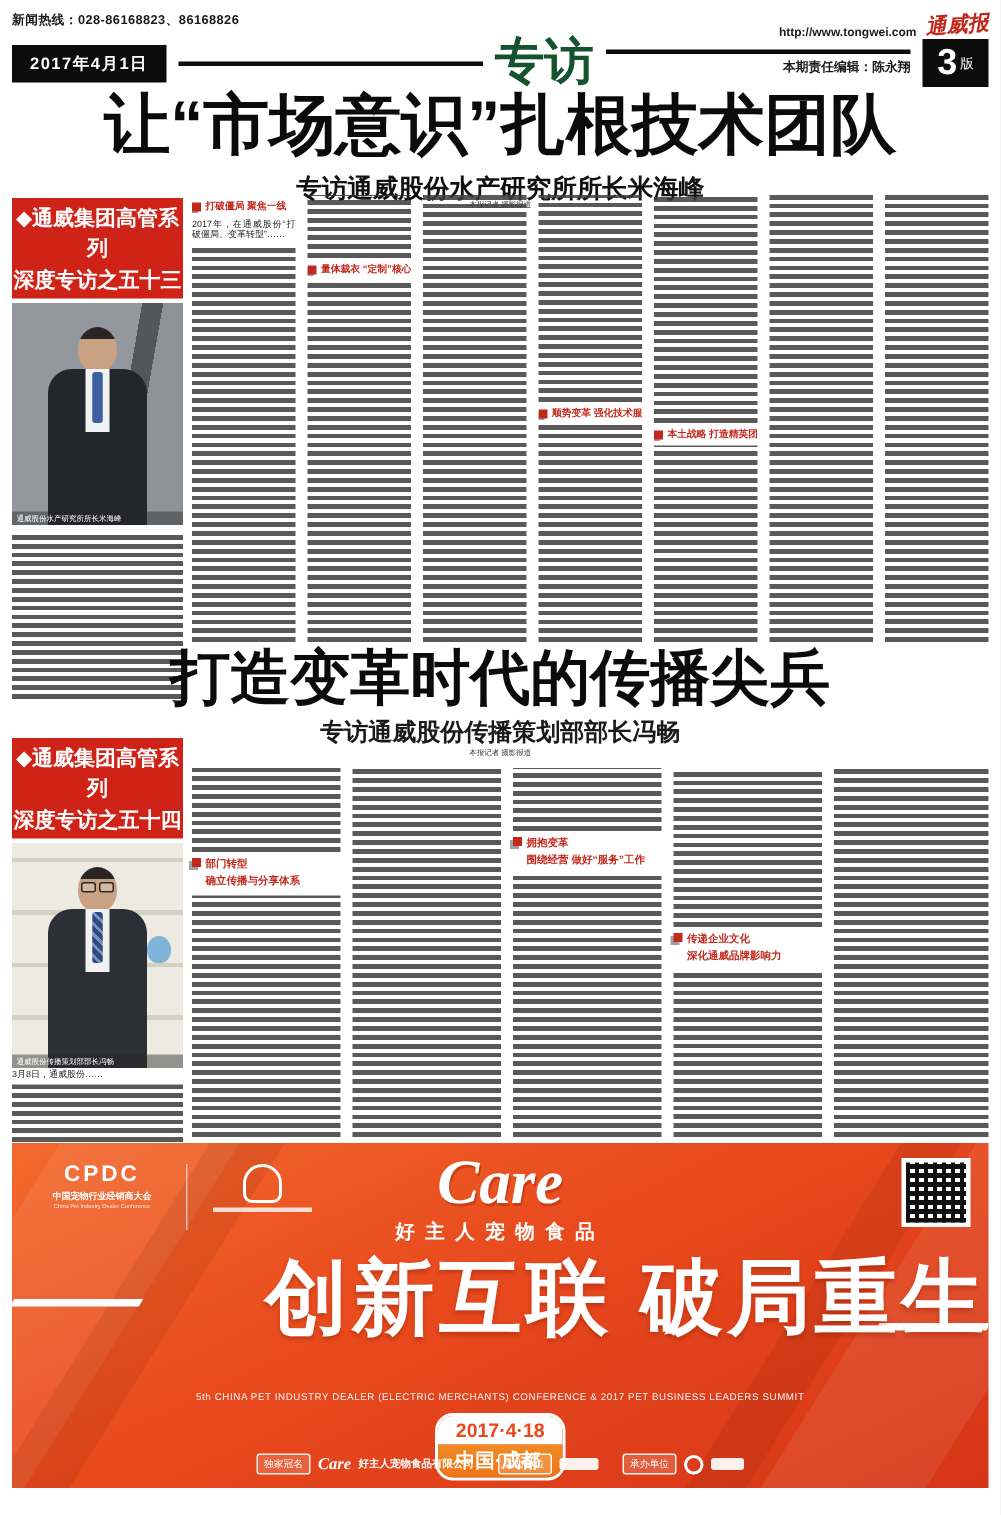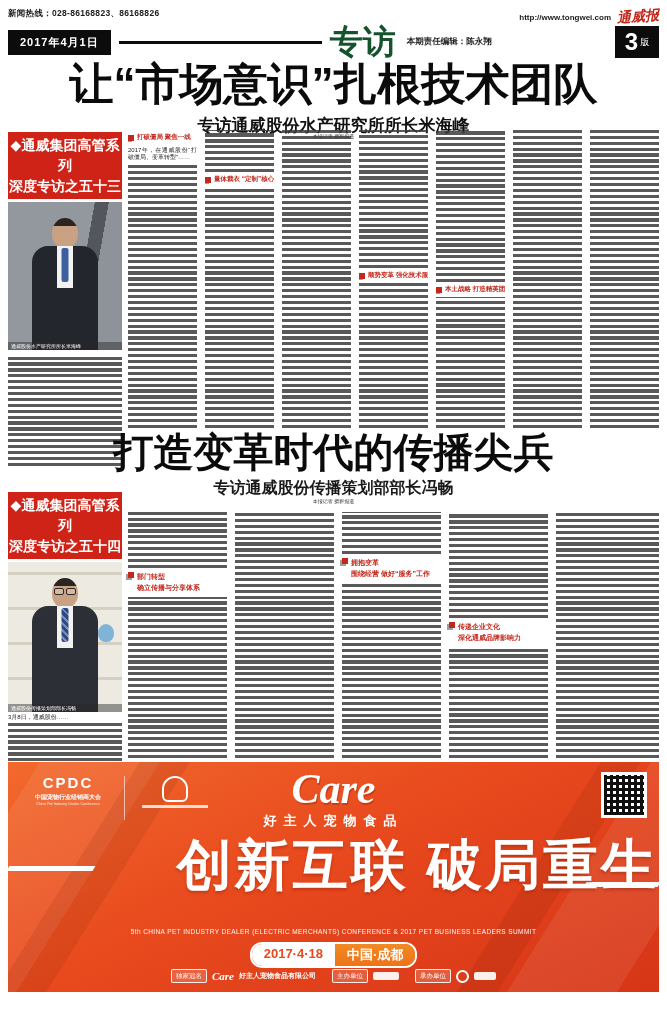--- a/index.html
+++ b/index.html
@@ -3,29 +3,29 @@
 <meta charset="utf-8">
 <style>
   html,body{margin:0;padding:0;background:#dedede;}
   .page{position:relative;width:667px;height:1010px;background:#fff;margin:0 auto;overflow:hidden;
         font-family:"Liberation Sans","DejaVu Sans",sans-serif;color:#1a1a1a;padding-left:37px;}
   .abs{position:absolute;}
 
   
   .hd-top{left:8px;top:8px;width:651px;height:16px;display:flex;justify-content:space-between;align-items:flex-start;}
   .hotline{font-size:8.5px;font-weight:bold;letter-spacing:.3px;}
-  .hd-right{display:flex;align-items:center;gap:6px;}
+  .hd-right{display:flex;align-items:flex-end;gap:6px;}
   .url{font-size:8px;font-weight:bold;}
   .brand{font-family:"Liberation Serif","DejaVu Serif",serif;font-style:italic;font-weight:bold;
          color:#c2281c;font-size:14px;transform:rotate(-4deg);}
   .hd-bar{left:8px;top:24px;width:651px;height:36px;display:flex;align-items:center;}
   .datebox{background:#0c0c0c;color:#fff;font-size:11px;font-weight:bold;padding:5px 12px;letter-spacing:1px;}
   .rule{height:3px;background:#0c0c0c;flex:1;margin:0 8px;}
   .section-ttl{font-family:"Liberation Serif","DejaVu Serif",serif;color:#14532d;font-size:33px;font-weight:bold;line-height:1;}
-  .hd-rcol{flex:1;display:flex;flex-direction:row;gap:3px;margin:0 8px;}
+  .hd-rcol{flex:1;display:flex;flex-direction:column;gap:3px;margin:0 8px;}
   .hd-rcol .bar{height:3px;background:#0c0c0c;}
   .editor{font-size:8.5px;font-weight:bold;text-align:right;}
   .pagebox{background:#0c0c0c;color:#fff;width:44px;height:32px;display:flex;align-items:center;justify-content:center;gap:2px;}
   .pagebox .n{font-size:24px;font-weight:bold;line-height:1;}
   .pagebox .u{font-size:9px;}
 
   
   .h-main{left:0;top:60px;width:667px;text-align:center;font-size:44px;font-weight:900;letter-spacing:0px;
           font-family:"Liberation Sans","DejaVu Sans",sans-serif;color:#0b0b0b;line-height:1.1;}
   .h-sub{left:0;top:114px;width:667px;text-align:center;font-size:17px;font-weight:bold;
@@ -96,21 +96,21 @@
   .ad-sub .t{font-size:18.5px;font-weight:bold;}
   .paw{position:relative;width:18px;height:16px;}
   .paw i{position:absolute;background:#fff;border-radius:50%;}
   .paw .pad{left:4px;top:7px;width:11px;height:8px;border-radius:50% 50% 45% 45%;}
   .paw .t1{left:0;top:3px;width:4px;height:4px;}
   .paw .t2{left:5px;top:0;width:4px;height:4px;}
   .paw .t3{left:10px;top:0;width:4px;height:4px;}
   .paw .t4{left:15px;top:3px;width:4px;height:4px;}
   .ad-en{position:absolute;left:0;top:166px;width:100%;text-align:center;font-size:6.5px;letter-spacing:.4px;opacity:.95;}
   .ad-date{position:absolute;left:0;top:180px;width:100%;display:flex;justify-content:center;}
-  .pill{display:flex;border:2px solid #fff;border-radius:12px;overflow:hidden;}
+  .pill{display:flex;border:2px solid #fff;border-radius:12px;overflow:hidden;flex-direction:column;}
   .pill .d1{background:#fff;color:#e8491d;font-weight:900;font-size:13px;padding:2px 12px;}
   .pill .d2{background:linear-gradient(#f08a24,#ee7318);color:#fff;font-weight:900;font-size:13px;padding:2px 12px;}
   .sponsors{position:absolute;left:0;top:207px;width:100%;display:flex;justify-content:center;align-items:center;gap:16px;}
   .chip{font-size:6.5px;border:1px solid rgba(255,255,255,.9);background:rgba(255,255,255,.16);
         padding:1.5px 4px;border-radius:2px;white-space:nowrap;}
   .sp{display:flex;align-items:center;gap:5px;}
   .minicare{font-family:"Liberation Serif","DejaVu Serif",serif;font-style:italic;font-weight:bold;font-size:11px;}
   .spname{font-size:7px;font-weight:bold;}
   .blob{width:26px;height:8px;background:rgba(255,255,255,.92);border-radius:2px;}
   .ring{width:9px;height:9px;border:2px solid #fff;border-radius:50%;}

